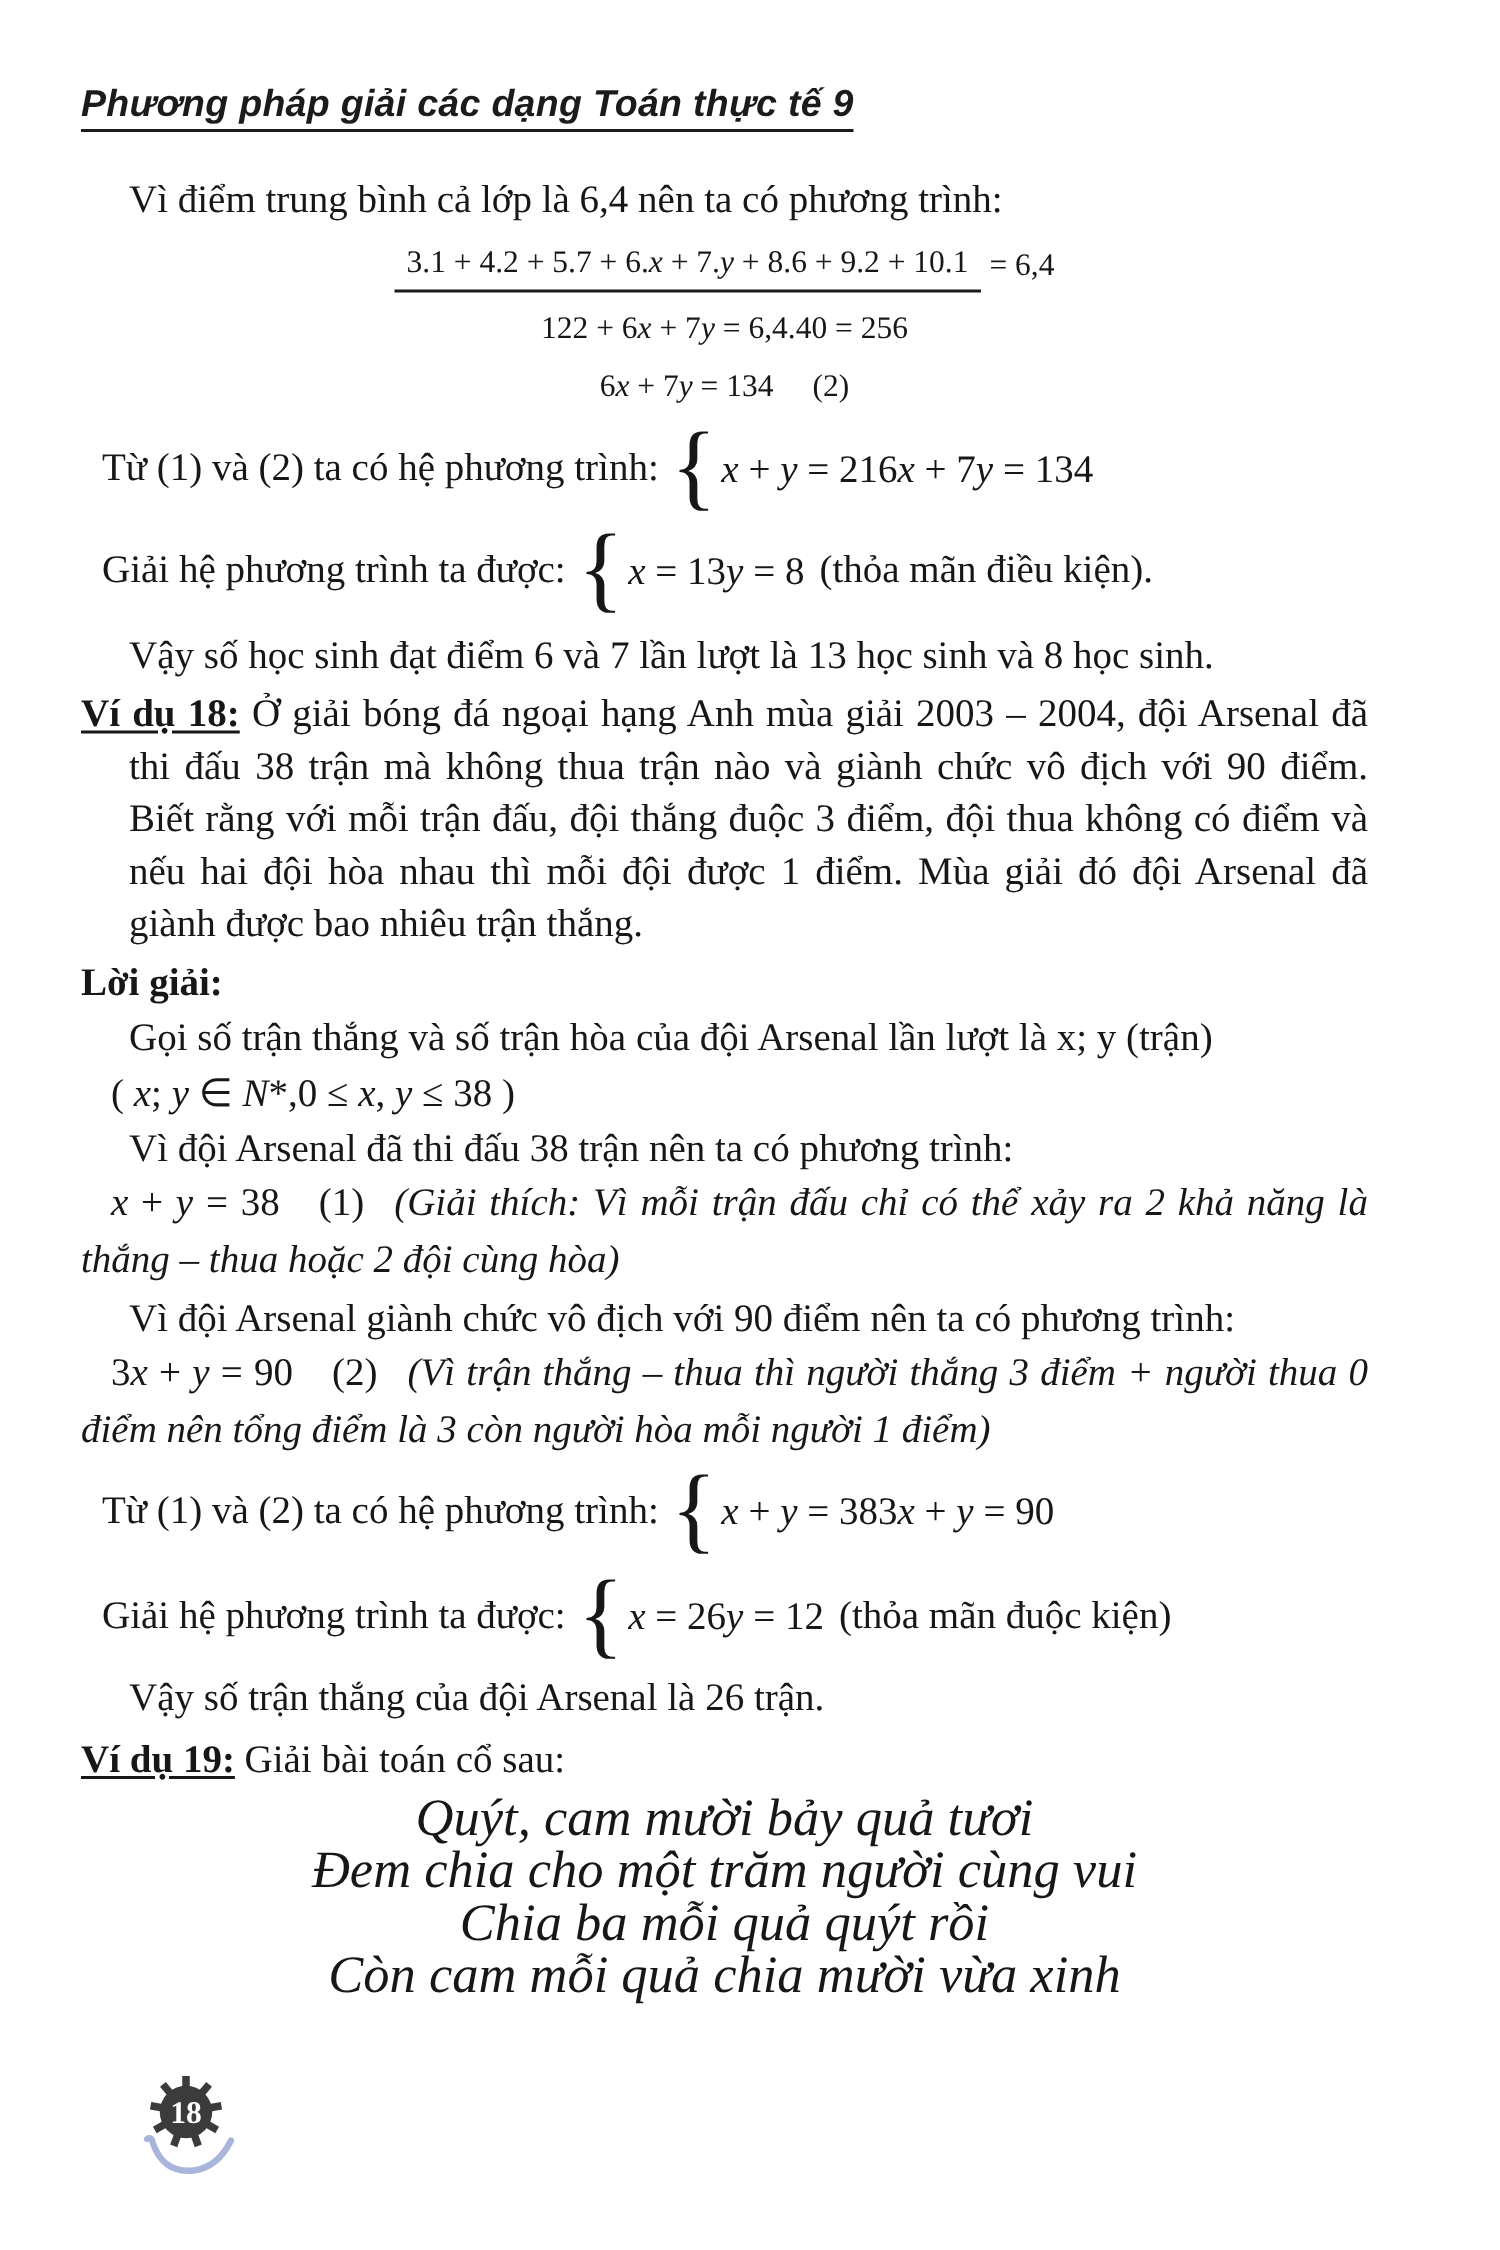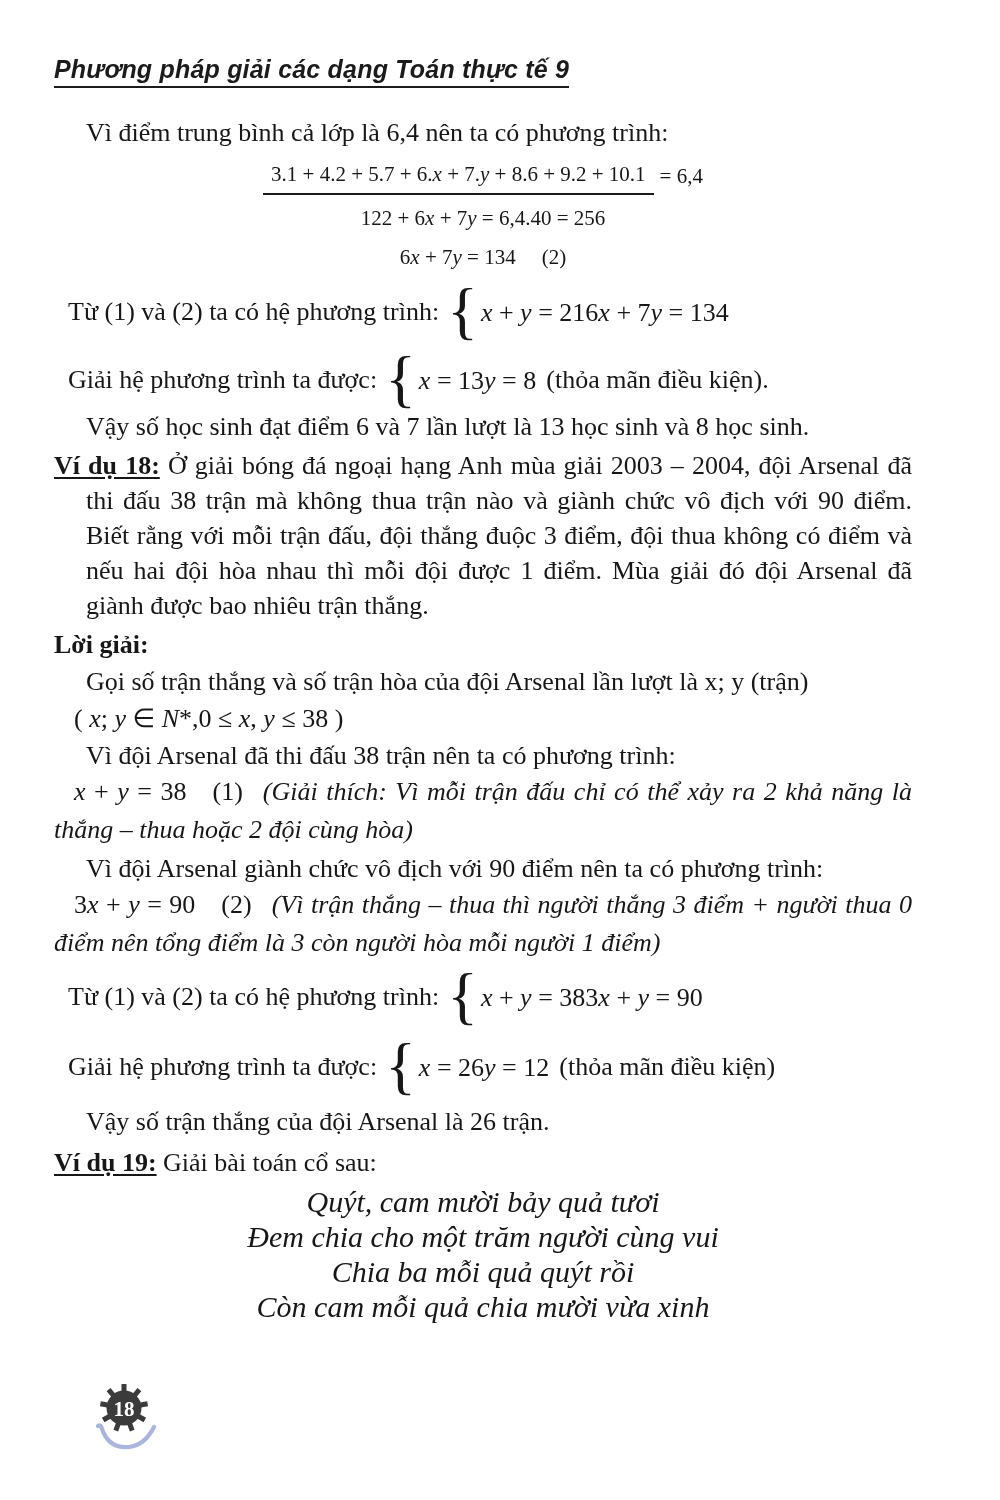--- a/index.html
+++ b/index.html
@@ -40,21 +40,21 @@
   .sysrow { display:flex; align-items:center; font-size:26px; }
   .sys { display:inline-flex; align-items:center; margin-left:8px; }
   .brace { font-size:64px; font-weight:300; line-height:58px; transform:translateY(-1px); }
   .stack { display:inline-flex; line-height:31px; padding-left:3px; }
   .sys-after { margin-left:10px; }
 
   .note-it { font-style:italic; }
   .mixline { line-height:38px; text-align:justify; }
   .mref { display:inline-block; margin:0 20px 0 26px; }
 
-  .poem { font-size:30px; line-height:35px; font-style:italic; text-align:center; }
+  .poem { font-size:35px; line-height:35px; font-style:italic; text-align:center; }
 
   .badge { position:absolute; left:97px; top:1381px; width:58px; height:70px; }
   .badge svg { position:absolute; left:0; top:0; }
   .badge .arc-svg { top:42px; left:-4px; }
 
   i { font-style:italic; }
 </style>
 </head>
 <body>
 
@@ -92,21 +92,21 @@
     <span class="sys">
       <span class="brace">{</span>
       <span class="stack">
         <span class="mathify"><i>x</i> = 13</span>
         <span class="mathify"><i>y</i> = 8</span>
       </span>
     </span>
     <span class="sys-after">(thỏa mãn điều kiện).</span>
   </div>
 
-  <div class="para ind" style="margin-top:0;">Vậy số học sinh đạt điểm 6 và 7 lần lượt là 13 học sinh và 8 học sinh.</div>
+  <div class="para ind" style="margin-top:10px;">Vậy số học sinh đạt điểm 6 và 7 lần lượt là 13 học sinh và 8 học sinh.</div>
 
   
   <div class="para hang" style="margin-top:4px;"><span class="vd-label">Ví dụ 18:</span><span> Ở giải bóng đá ngoại hạng Anh mùa giải 2003 – 2004, đội Arsenal đã thi đấu 38 trận mà không thua trận nào và giành chức vô địch với 90 điểm. Biết rằng với mỗi trận đấu, đội thắng đuộc 3 điểm, đội thua không có điểm và nếu hai đội hòa nhau thì mỗi đội được 1 điểm. Mùa giải đó đội Arsenal đã giành được bao nhiêu trận thắng.</span></div>
 
   <div class="para center bold" style="margin-top:4px;">Lời giải:</div>
 
   <div class="para ind" style="margin-top:2px;">Gọi số trận thắng và số trận hòa của đội Arsenal lần lượt là x; y (trận)</div>
 
   <div class="para ind20 mathify" style="margin-top:2px;">( <i>x</i>; <i>y</i> ∈ <i>N</i>*,0 ≤ <i>x</i>, <i>y</i> ≤ 38 )</div>
 
@@ -131,21 +131,21 @@
 
   <div class="sysrow" style="margin-top:12px; padding-left:14px;">
     <span>Giải hệ phương trình ta được:</span>
     <span class="sys">
       <span class="brace">{</span>
       <span class="stack">
         <span class="mathify"><i>x</i> = 26</span>
         <span class="mathify"><i>y</i> = 12</span>
       </span>
     </span>
-    <span class="sys-after">(thỏa mãn điều kiện)</span>
+    <span class="sys-after">(thỏa mãn đuộc kiện)</span>
   </div>
 
   <div class="para ind" style="margin-top:8px;">Vậy số trận thắng của đội Arsenal là 26 trận.</div>
 
   
   <div class="para" style="margin-top:6px;"><span class="vd-label">Ví dụ 19:</span><span> Giải bài toán cổ sau:</span></div>
 
   <div class="poem" style="margin-top:4px;">
     <div class="poem-line">Quýt, cam mười bảy quả tươi</div>
     <div class="poem-line">Đem chia cho một trăm người cùng vui</div>

